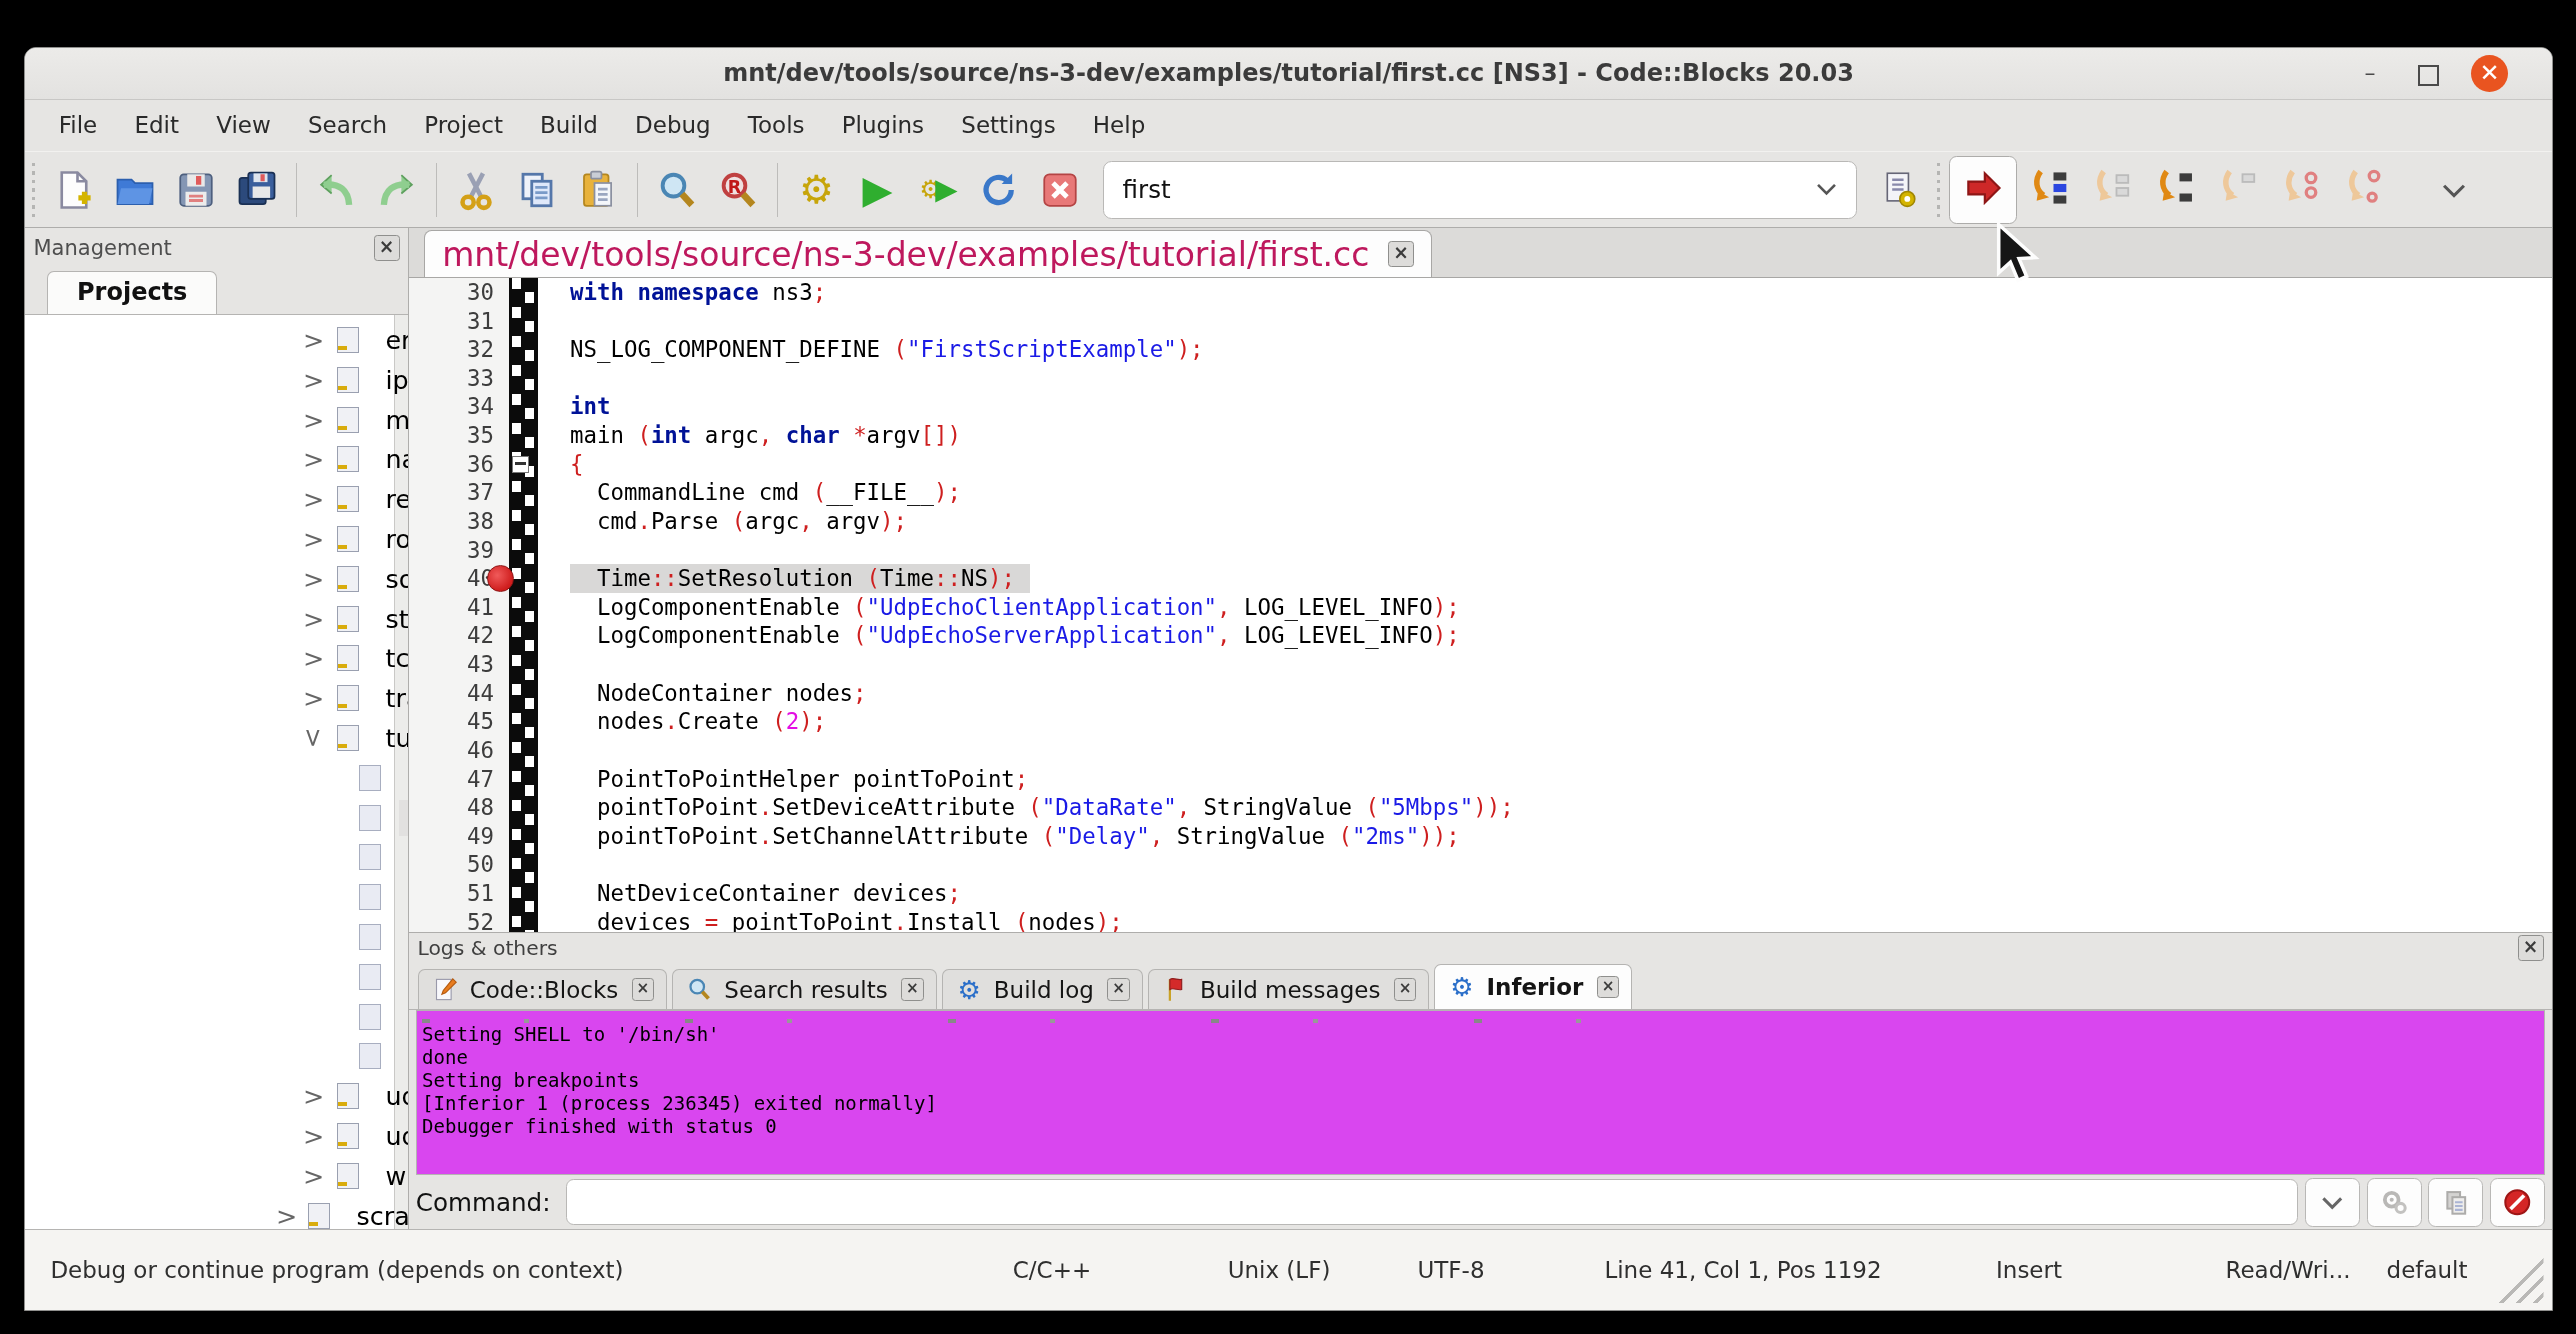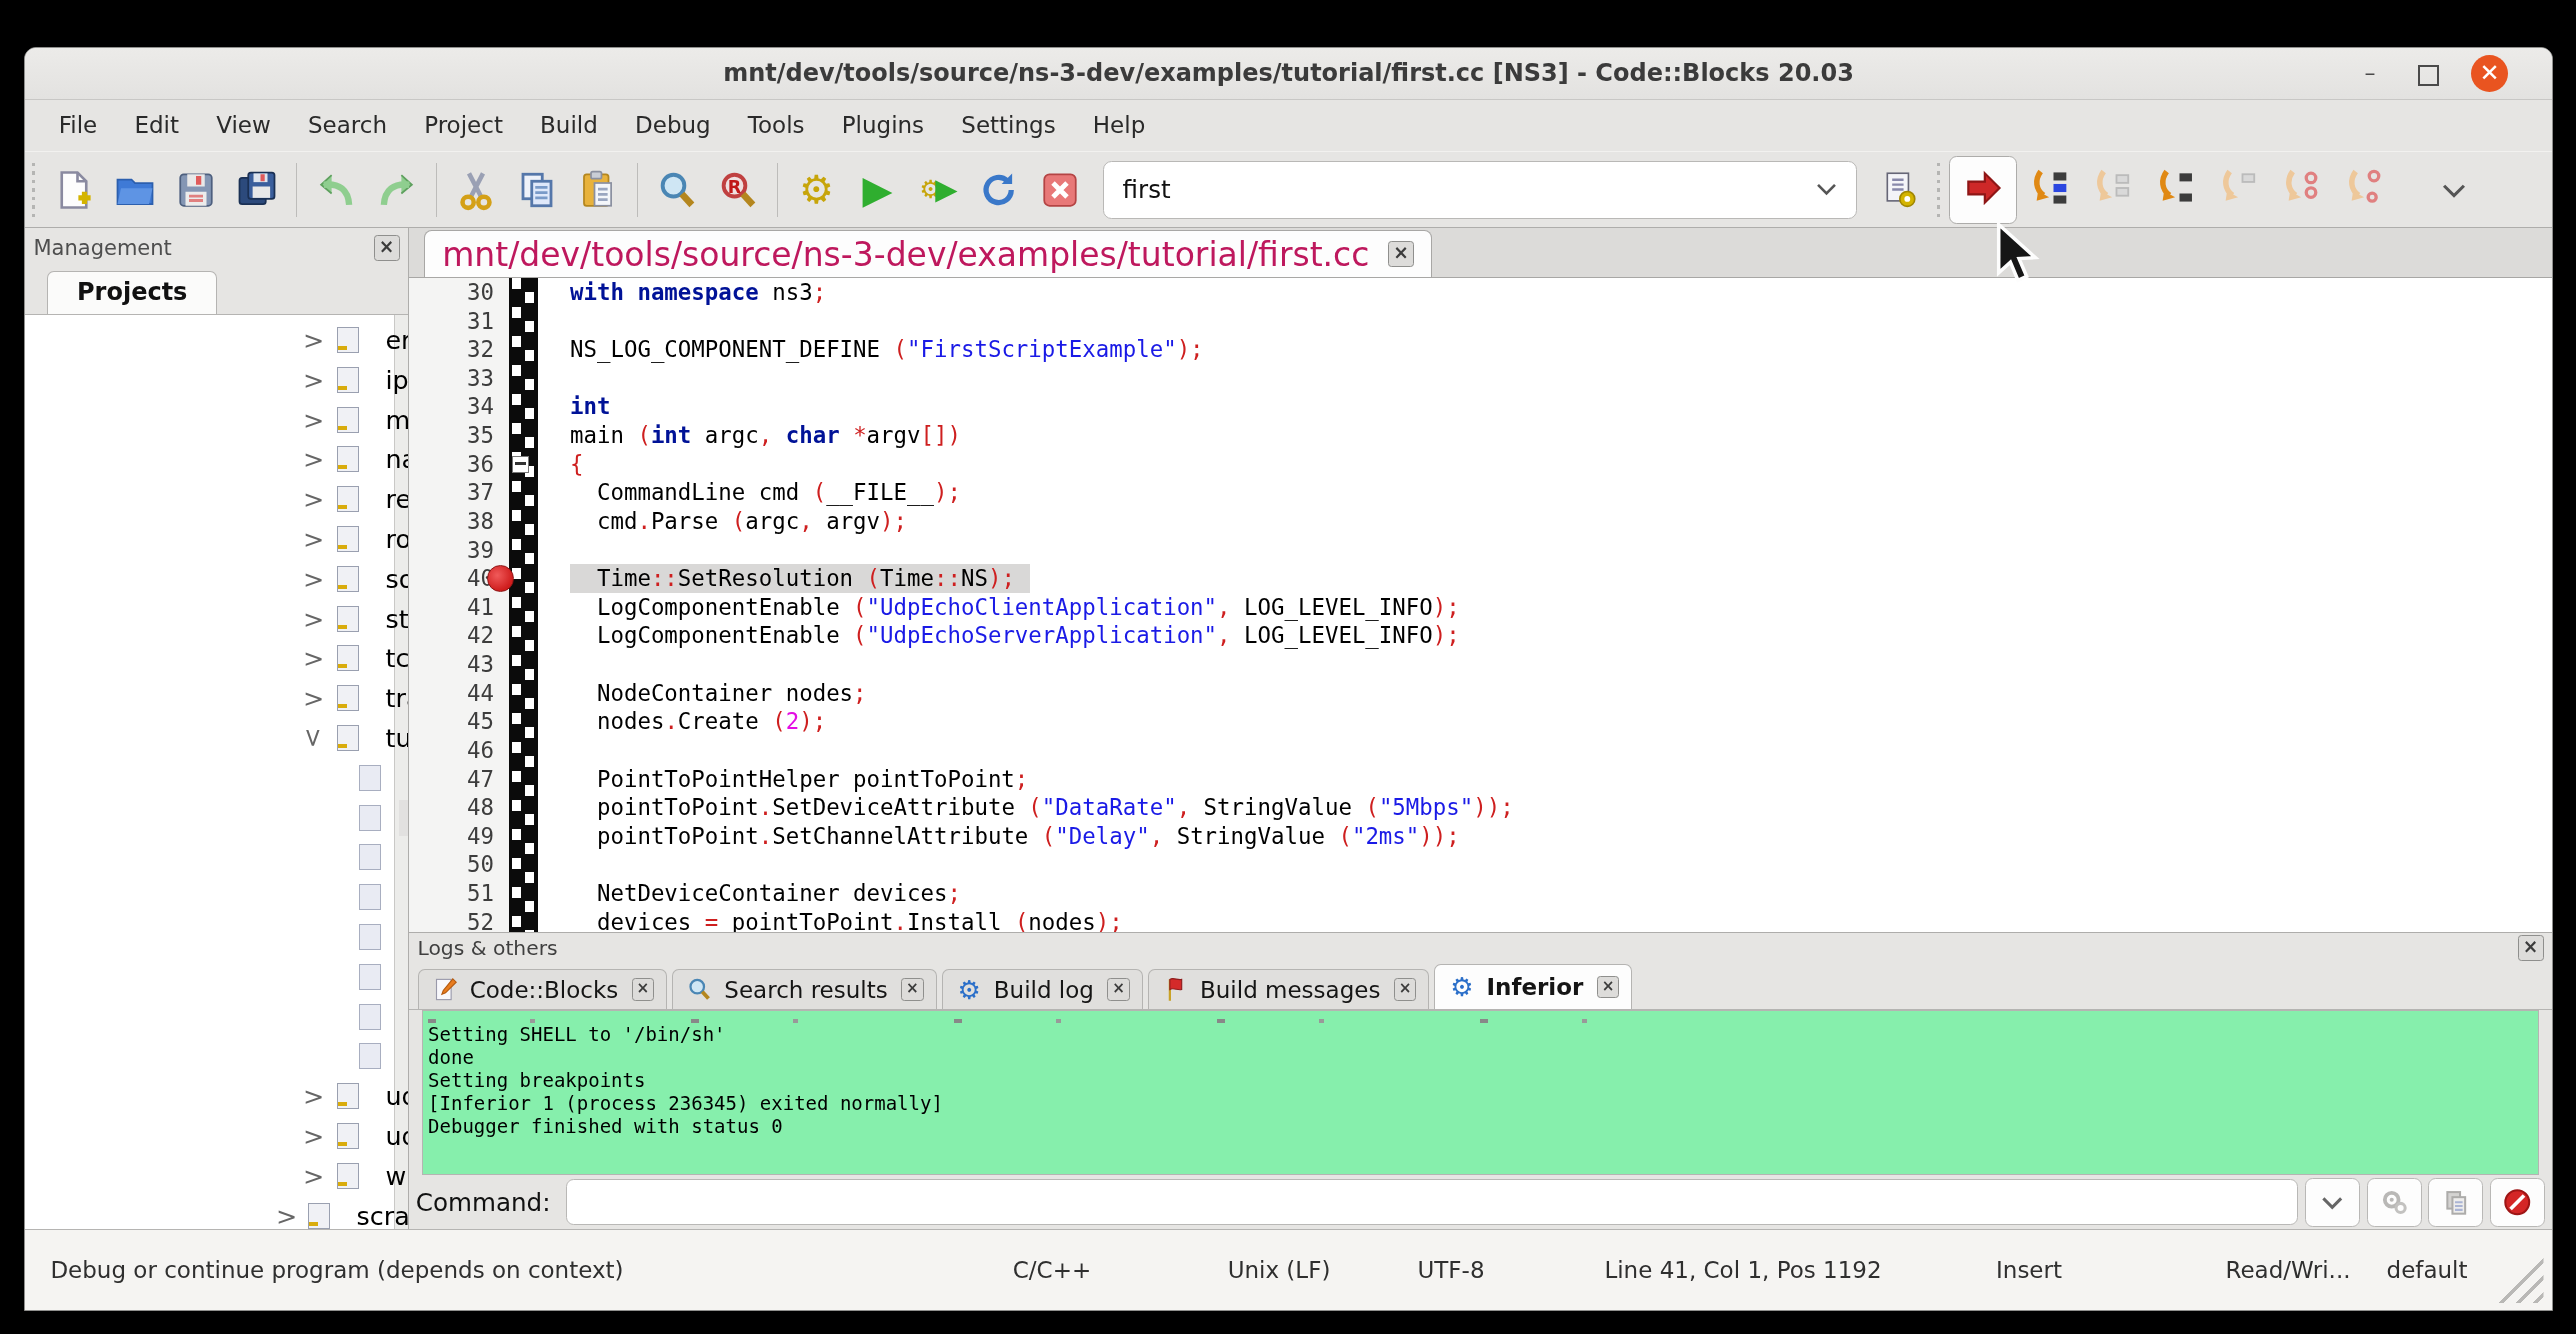--- a/index.html
+++ b/index.html
@@ -98,21 +98,21 @@
   #logs-tabs{height:47px;flex:0 0 47px;display:flex;align-items:flex-end;padding-left:8.5px;border-bottom:1.7px solid #b5b4b2;}
   .log-tab{height:39px;display:flex;align-items:center;background:#e0dfdd;border:1.7px solid #b5b4b2;border-bottom:none;
     border-radius:6.8px 6.8px 0 0;margin-right:5.1px;padding:0 12px;}
   .log-tab.active{background:#fdfdfd;height:44px;}
   .log-tab .ticon{width:29px;height:29px;display:flex;align-items:center;justify-content:center;margin-right:10.2px;}
   .log-tab .ticon svg{width:27px;height:27px;}
   .log-tab .ticon .glyph{font-size:26px;line-height:1;}
   .log-tab .tlabel{font-size:23px;color:#151515;margin-right:13.5px;white-space:nowrap;}
   .log-tab.active .tlabel{font-weight:bold;}
   .log-tab .xbox{width:20.3px;height:20.3px;font-size:15.2px;line-height:18px;}
-  #log-body{flex:1;background:#86efac;border:0.8px solid #b5b4b2;margin:0 13px;position:relative;overflow:hidden;
+  #log-body{flex:1;background:#d946ef;border:0.8px solid #b5b4b2;margin:0 7px;position:relative;overflow:hidden;
     font-family:"DejaVu Sans Mono",monospace;font-size:19px;color:#000;}
   #log-clip{height:12px;overflow:hidden;background-image:repeating-linear-gradient(90deg,#888 0 7.6px,transparent 7.6px 102px,#999 102px 107px,transparent 107px 263px);
     background-size:1270px 4.2px;background-position:5.1px 7.6px;background-repeat:no-repeat;}
   .log-line{height:23px;line-height:23px;padding-left:5.1px;white-space:pre;}
   #command-row{height:54px;flex:0 0 54px;display:flex;align-items:center;padding:0 6.8px;}
   #command-label{font-size:24.6px;color:#111;margin-right:15.2px;}
   #command-input{flex:1;height:44px;background:#fff;border:1.7px solid #b9b8b6;border-radius:7.6px;}
   .cmd-btn{width:53px;height:47px;margin-left:6.8px;border:1.7px solid #b9b8b6;border-radius:7.6px;background:#fdfdfd;
     display:flex;align-items:center;justify-content:center;}
   .cmd-btn svg{width:30.5px;height:30.5px;}

